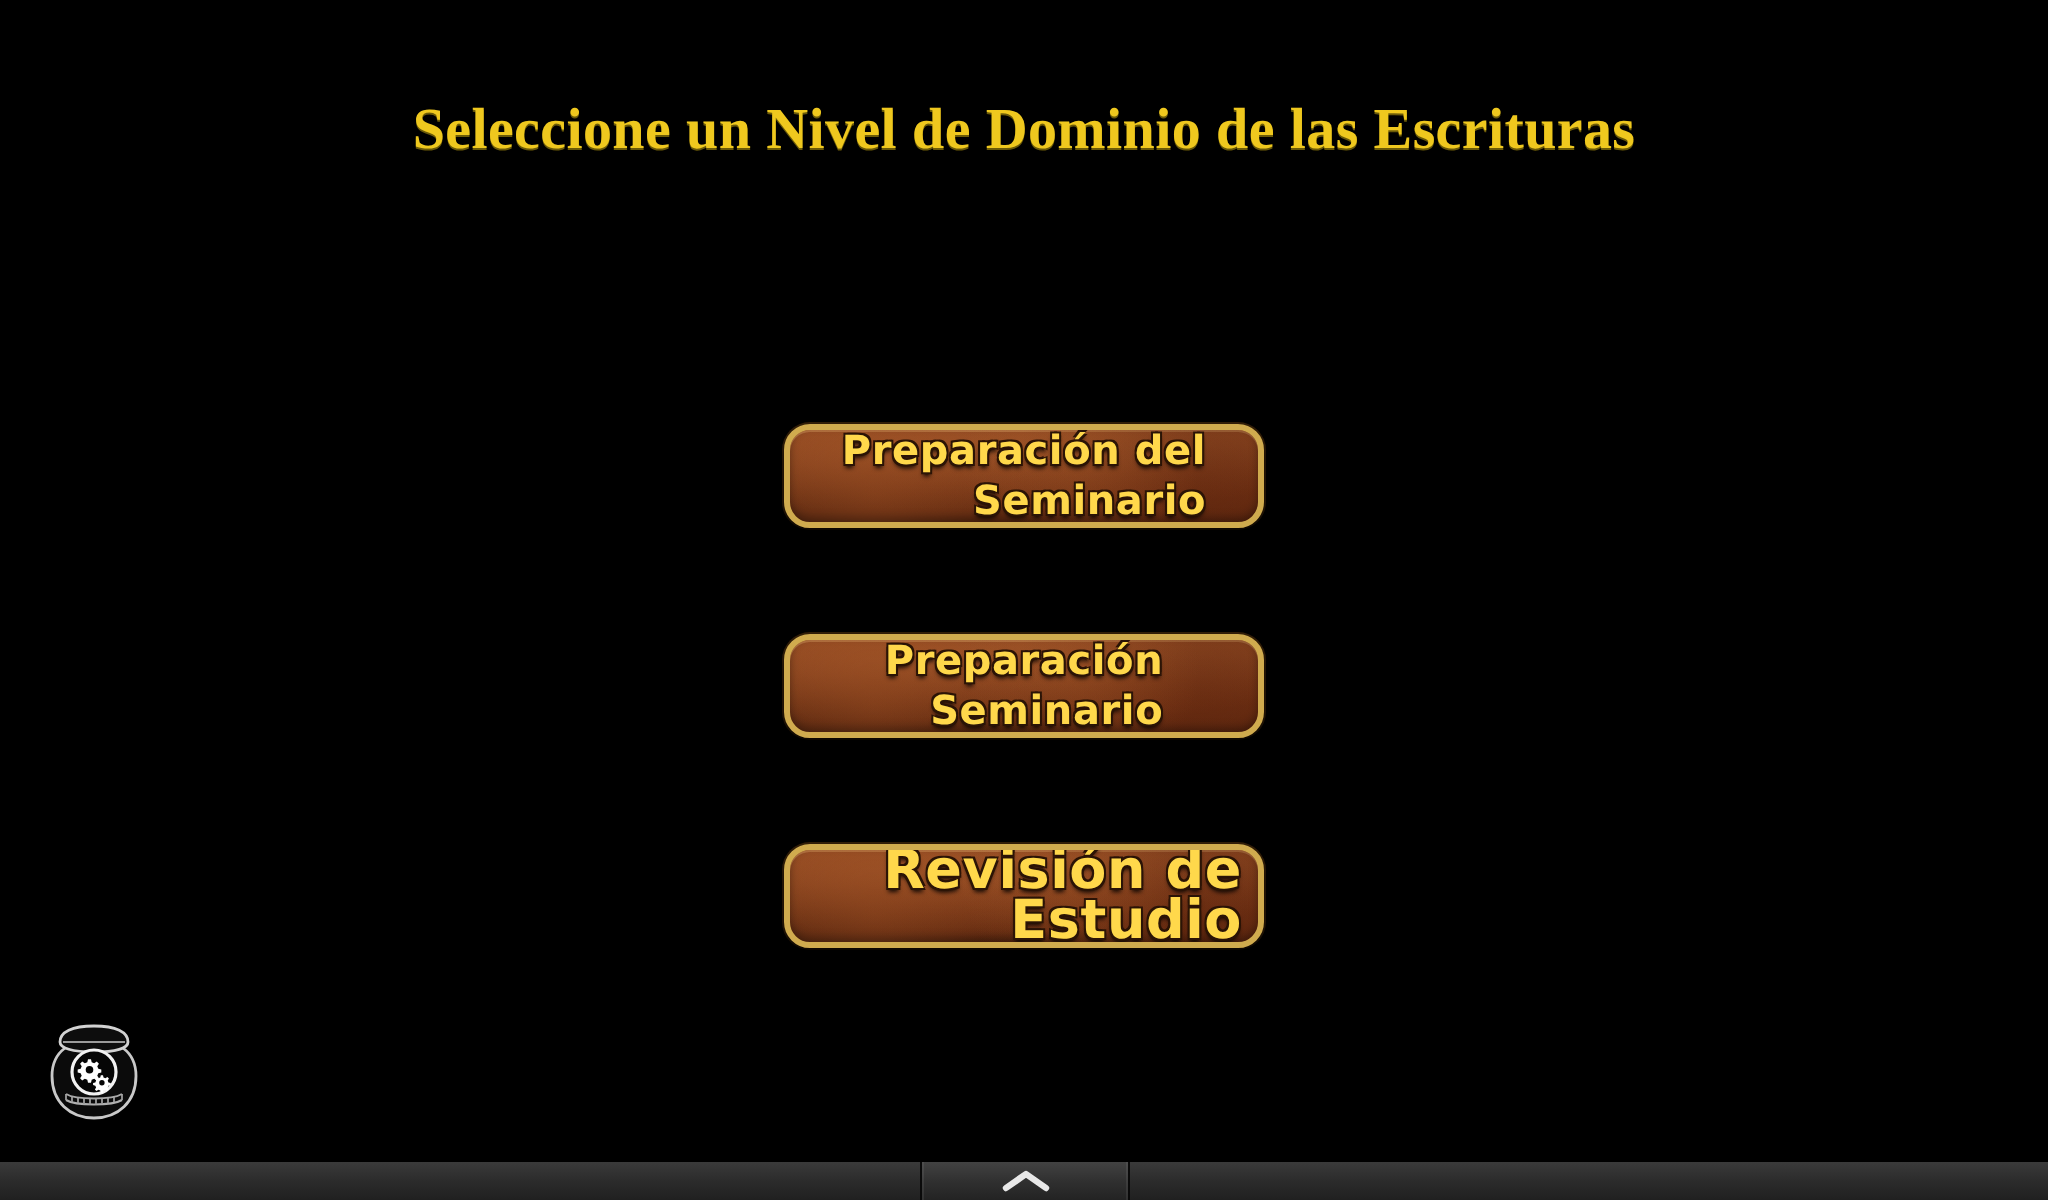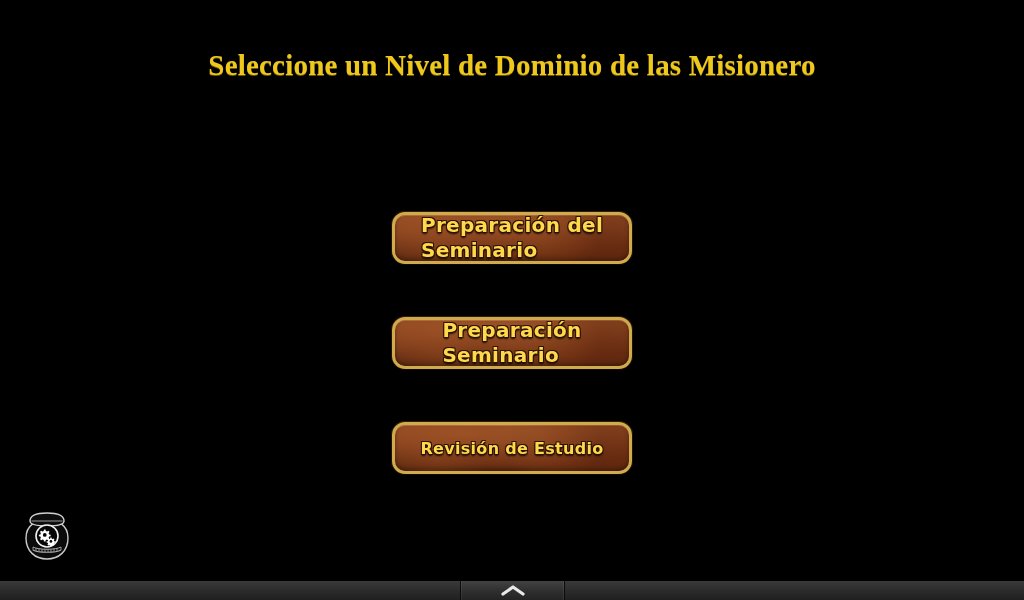--- a/index.html
+++ b/index.html
@@ -85,37 +85,37 @@
       radial-gradient(circle at 88% 60%, rgba(90,36,14,0.40) 0%, rgba(0,0,0,0) 45%);
     pointer-events: none;
   }
 
   .menu-button-label {
     position: absolute;
     inset: 0;
     display: flex;
     align-items: center;
     justify-content: center;
-    text-align: left;
+    text-align: right;
     font-family: "DejaVu Sans", "Liberation Sans", sans-serif;
     font-weight: bold;
     font-size: 20px;
     line-height: 25px;
     letter-spacing: 0.3px;
     color: #FFD84B;
     text-shadow:
       -1px -1px 0 #2b1406, 1px -1px 0 #2b1406,
       -1px  1px 0 #2b1406, 1px  1px 0 #2b1406,
        0px  2px 2px rgba(0,0,0,0.85);
     padding: 0 8px;
     white-space: pre-line;
     pointer-events: none;
   }
 
-  .menu-button-label.single { font-size: 16px; }
+  .menu-button-label.single { font-size: 27px; }
 
   
   #settings-pot {
     position: absolute;
     left: 18px;
     top: 508px;
     width: 58px;
     height: 58px;
     cursor: pointer;
   }
@@ -152,21 +152,21 @@
     cursor: pointer;
   }
 
   #bar-center svg { display: block; }
 </style>
 </head>
 <body>
 
 <div id="stage">
 
-  <div id="page-title">Seleccione un Nivel de Dominio de las Misionero</div>
+  <div id="page-title">Seleccione un Nivel de Dominio de las Escrituras</div>
 
   <div id="menu">
 
     <div class="menu-button">
       <span class="menu-button-label">Preparación del
 Seminario</span>
     </div>
 
     <div class="menu-button">
       <span class="menu-button-label">Preparación

